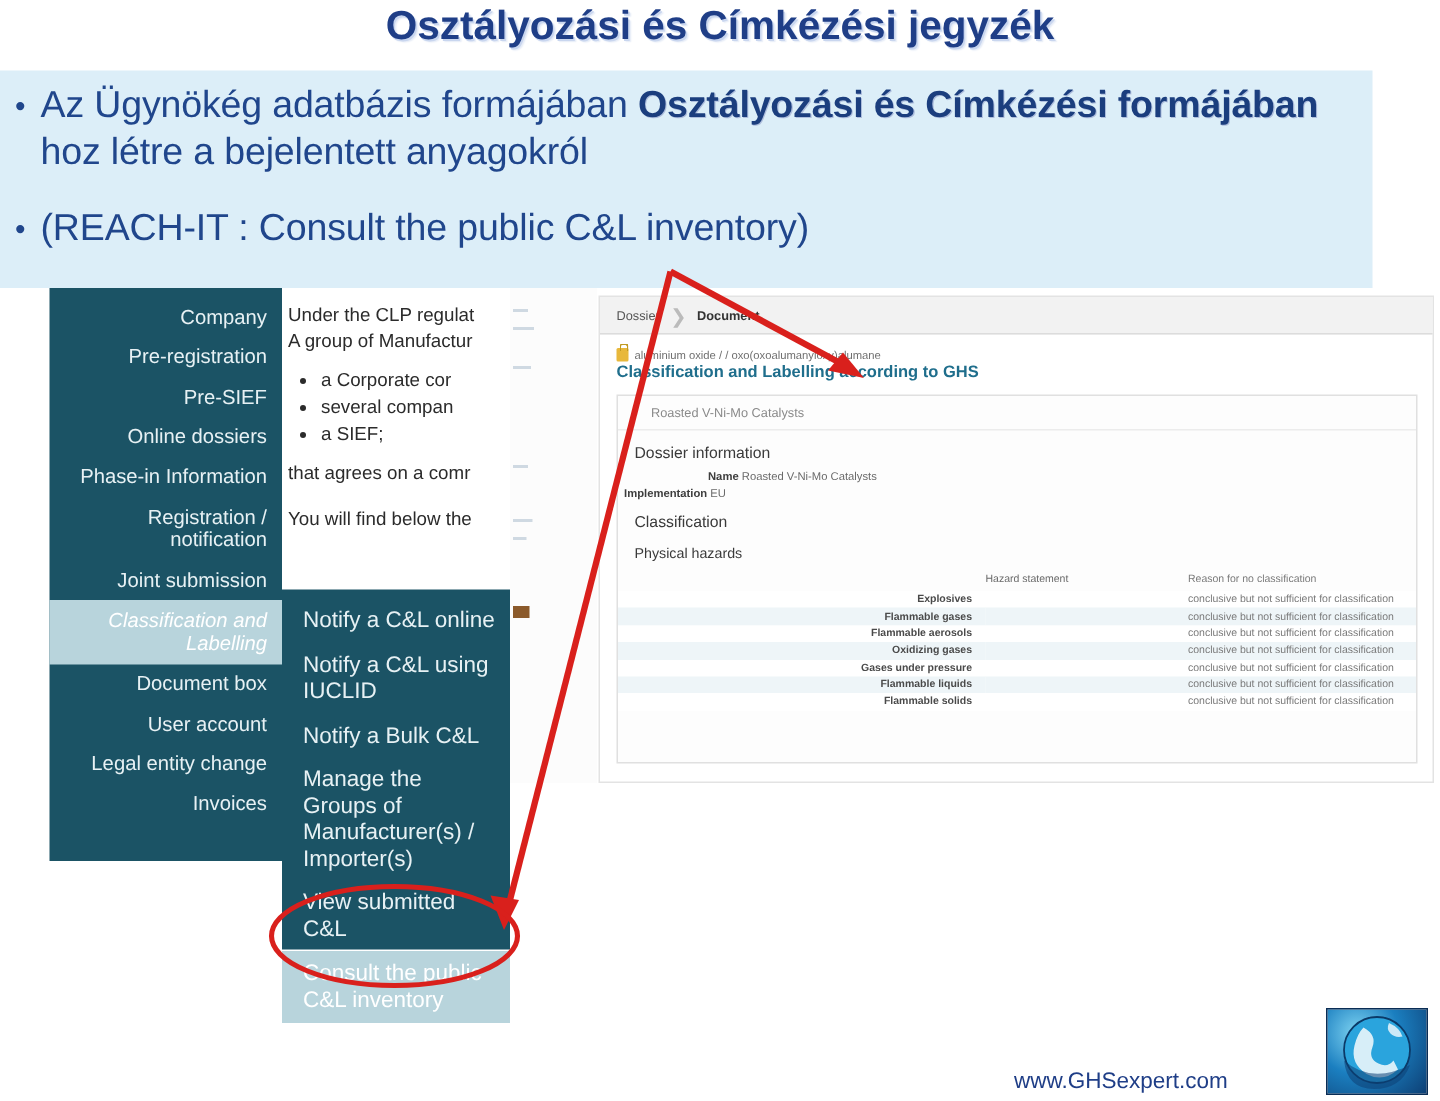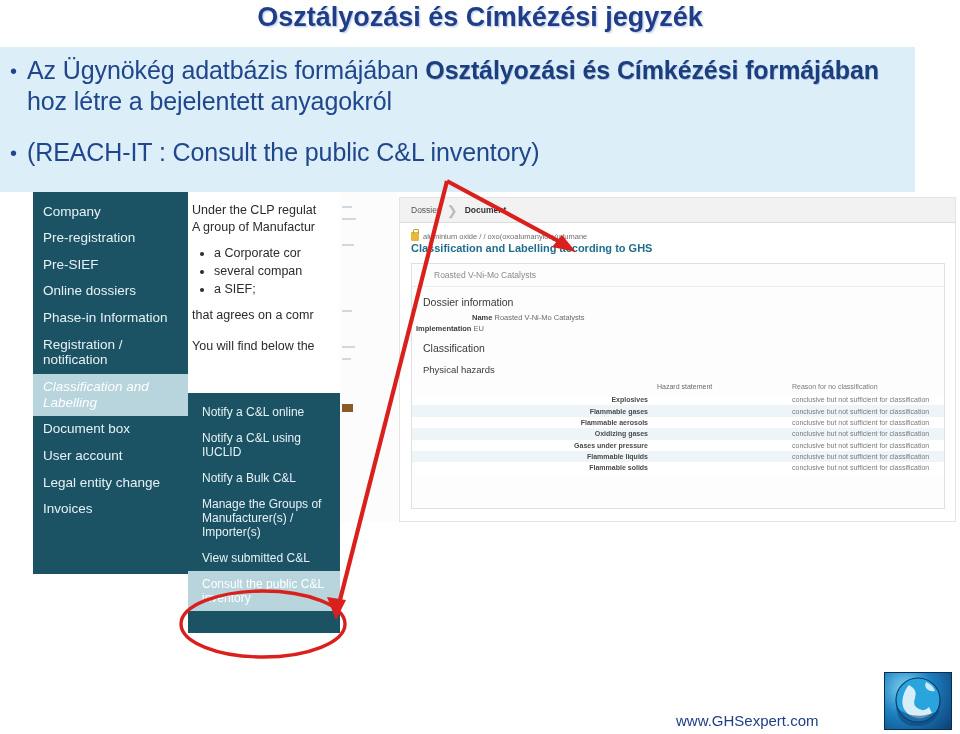--- a/index.html
+++ b/index.html
@@ -40,21 +40,21 @@
   #bullet-1 { left:10px; top:8px; width:900px; }
   #bullet-2 { left:10px; top:90px; width:900px; }
 
   
   #shot { position:absolute; left:0; top:192px; width:960px; height:470px; }
 
   
   #left-nav {
     position:absolute; left:33px; top:0px; width:155px; height:382px;
     background:#1B5365;
-    padding-top:6px; box-sizing:border-box;
+    padding-top:6px; box-sizing:border-box;text-align:right;
   }
   .nav-item {
     color:#E7F1F4; font-size:13.5px; line-height:1.16;
     padding:5.5px 10px 5.5px 10px;
   }
   .nav-item.active { background:#B8D4DC; color:#ffffff;font-style:italic; }
 
   
   #mid-col {
     position:absolute; left:188px; top:0px; width:152px; height:205px;
@@ -65,21 +65,21 @@
   #mid-col p { margin:0 0 9px 0; white-space:nowrap; }
   #mid-col ul { margin:4px 0 10px 0; padding-left:22px; }
   #mid-col li { white-space:nowrap; margin-bottom:1px; }
 
   
   #submenu {
     position:absolute; left:188px; top:201px; width:152px; height:240px;
     background:#1B5365; box-sizing:border-box; padding:6px 0 0 0;
   }
   .sub-item {
-    color:#E7F1F4; font-size:12px; line-height:1.17;
+    color:#E7F1F4; font-size:15px; line-height:1.17;
     padding:6px 8px 6px 14px;
   }
   .sub-item.active { background:#B8D4DC; color:#ffffff; }
 
   
   #mid-strip {
     position:absolute; left:340px; top:0px; width:58px; height:330px;
     background:#fcfcfc;
   }
   #mid-strip .ln {
@@ -184,20 +184,21 @@
 
 <div id="shot">
 
   <div id="left-nav">
     <div class="nav-item">Company</div>
     <div class="nav-item">Pre-registration</div>
     <div class="nav-item">Pre-SIEF</div>
     <div class="nav-item">Online dossiers</div>
     <div class="nav-item">Phase-in Information</div>
     <div class="nav-item">Registration / notification</div>
+    <div class="nav-item">Joint submission</div>
     <div class="nav-item active">Classification and Labelling</div>
     <div class="nav-item">Document box</div>
     <div class="nav-item">User account</div>
     <div class="nav-item">Legal entity change</div>
     <div class="nav-item">Invoices</div>
   </div>
 
   <div id="mid-col">
     <p>Under the CLP regulat</p>
     <p style="margin-top:-9px;">A group of Manufactur</p>

